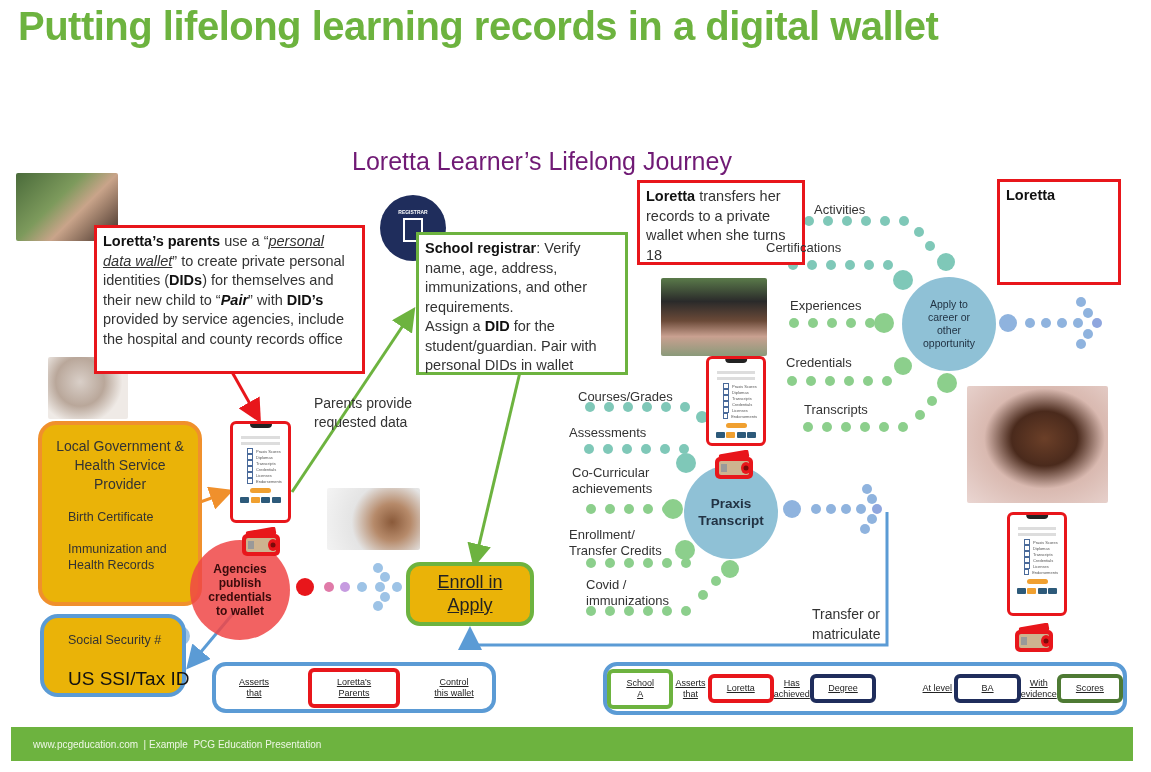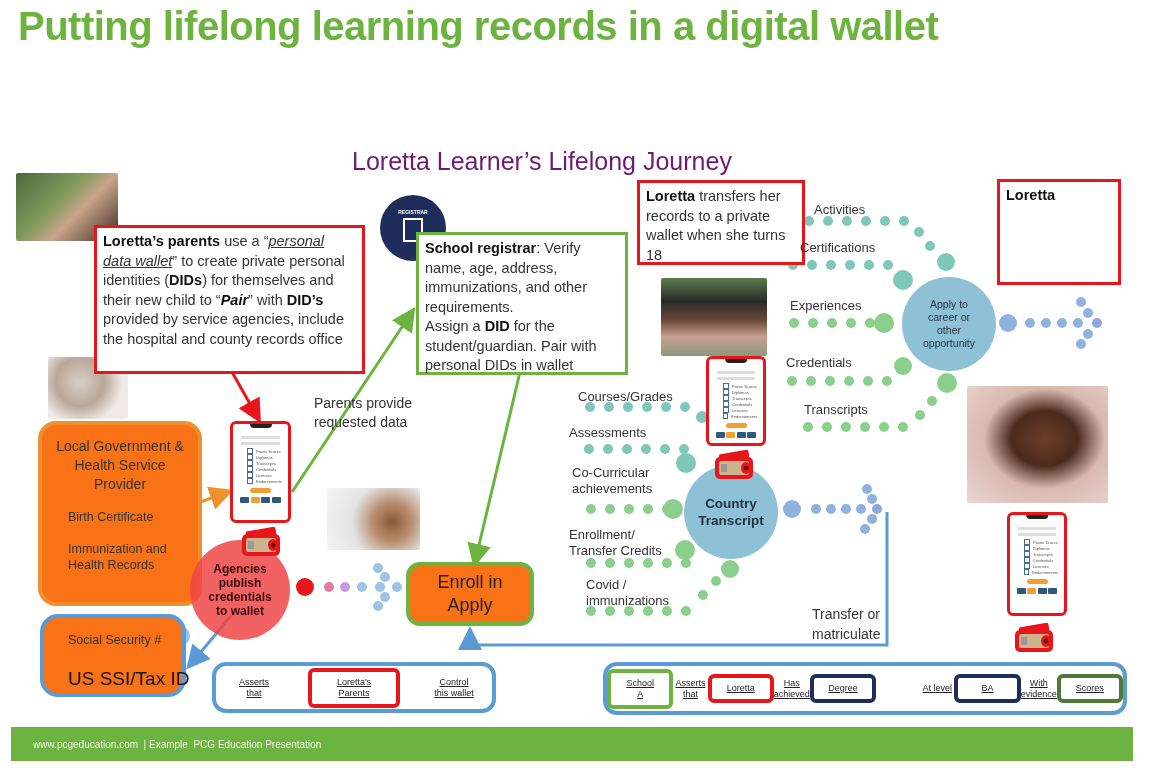--- a/index.html
+++ b/index.html
@@ -9,21 +9,21 @@
   #page-title { left:18px; top:4px; font-size:40px; font-weight:bold; color:#6db33f; letter-spacing:-0.5px; white-space:nowrap; }
   #diagram-title { left:352px; top:147px; font-size:25px; color:#701a75; white-space:nowrap; }
   svg#canvas { position:absolute; left:0; top:0; width:1151px; height:772px; }
   .box { position:absolute; box-sizing:border-box; background:#fff; font-size:14.5px; line-height:19.5px; padding:4px 6px; color:#333; }
   .red-box { border:3px solid #e8161b; }
   .green-box { border:3px solid #6db33f; }
   .b { font-weight:bold; color:#111; }
   .iu { font-style:italic; text-decoration:underline; }
   .lbl { position:absolute; font-size:13px; color:#333; white-space:nowrap; line-height:16px; }
   .photo { position:absolute; border-radius:2px; overflow:hidden; }
-  .rounded { position:absolute; box-sizing:border-box; background:#f97316; border-radius:18px; }
+  .rounded { position:absolute; box-sizing:border-box; background:#eab308; border-radius:18px;text-decoration:underline; }
   .orange-rbox { border:4px solid #f0902c; }
   .blue-rbox { border:4px solid #5b9bd5; }
   .green-rbox { border:4px solid #6db33f; border-radius:14px; }
   .circle { position:absolute; border-radius:50%; display:flex; align-items:center; justify-content:center; text-align:center; }
   .assert-row { position:absolute; display:flex; align-items:center; justify-content:space-around; box-sizing:border-box; border:4px solid #5b9bd5; border-radius:14px; background:#fff; }
   .assert-item { font-size:9px; text-decoration:underline; text-align:center; color:#222; line-height:11px; }
   .assert-boxed { padding:5px 12px; border-radius:6px; border-width:4px; border-style:solid; }
   .footer { left:11px; top:727px; width:1122px; height:34px; background:#6db33f; color:#eef7e6; font-size:10px; display:flex; align-items:center; padding-left:22px; box-sizing:border-box; }
   .phone { position:absolute; box-sizing:border-box; border:3px solid #e8161b; border-radius:6px; background:#fff; padding:9px 6px 4px 6px; }
   .phone .notch { position:absolute; top:0; left:50%; transform:translateX(-50%); width:40%; height:4px; background:#222; border-radius:0 0 4px 4px; }
@@ -241,35 +241,35 @@
 
 <div class="circle" style="left:190px;top:540px;width:100px;height:100px;background:rgba(240,70,70,0.85);">
   <span style="font-size:12px;font-weight:bold;color:#3a0b0b;width:78px;line-height:14px;">Agencies publish credentials to wallet</span>
 </div>
 
 <div class="rounded green-rbox" style="left:406px;top:562px;width:128px;height:64px;display:flex;align-items:center;justify-content:center;">
   <span style="font-size:18px;line-height:23px;text-align:center;width:80px;color:#222;">Enroll in Apply</span>
 </div>
 
 <div class="circle" style="left:684px;top:465px;width:94px;height:94px;background:#8fc1d6;">
-  <span style="font-size:13.5px;font-weight:bold;color:#234;line-height:17px;">Country Transcript</span>
+  <span style="font-size:13.5px;font-weight:bold;color:#234;line-height:17px;">Praxis Transcript</span>
 </div>
 
 <div class="circle" style="left:902px;top:277px;width:94px;height:94px;background:#8fc1d6;">
   <span style="font-size:10.5px;color:#234;width:66px;line-height:13px;">Apply to career or other opportunity</span>
 </div>
 
 <div class="lbl" style="left:578px;top:389px;">Courses/Grades</div>
 <div class="lbl" style="left:569px;top:425px;">Assessments</div>
 <div class="lbl" style="left:572px;top:465px;width:110px;white-space:normal;">Co-Curricular achievements</div>
 <div class="lbl" style="left:569px;top:527px;width:100px;white-space:normal;">Enrollment/ Transfer Credits</div>
 <div class="lbl" style="left:586px;top:577px;width:95px;white-space:normal;">Covid / immunizations</div>
 
 <div class="lbl" style="left:814px;top:202px;">Activities</div>
-<div class="lbl" style="left:800px;top:240px;">Certifications</div>
+<div class="lbl" style="left:766px;top:240px;">Certifications</div>
 <div class="lbl" style="left:790px;top:298px;">Experiences</div>
 <div class="lbl" style="left:786px;top:355px;">Credentials</div>
 <div class="lbl" style="left:804px;top:402px;">Transcripts</div>
 
 <div class="lbl" style="left:812px;top:604px;width:80px;white-space:normal;font-size:14px;line-height:20px;">Transfer or matriculate</div>
 
 <div class="phone" style="left:230px;top:421px;width:61px;height:102px;">
     <span class="notch"></span>
     <div class="row"></div>
     <div class="row"></div>

